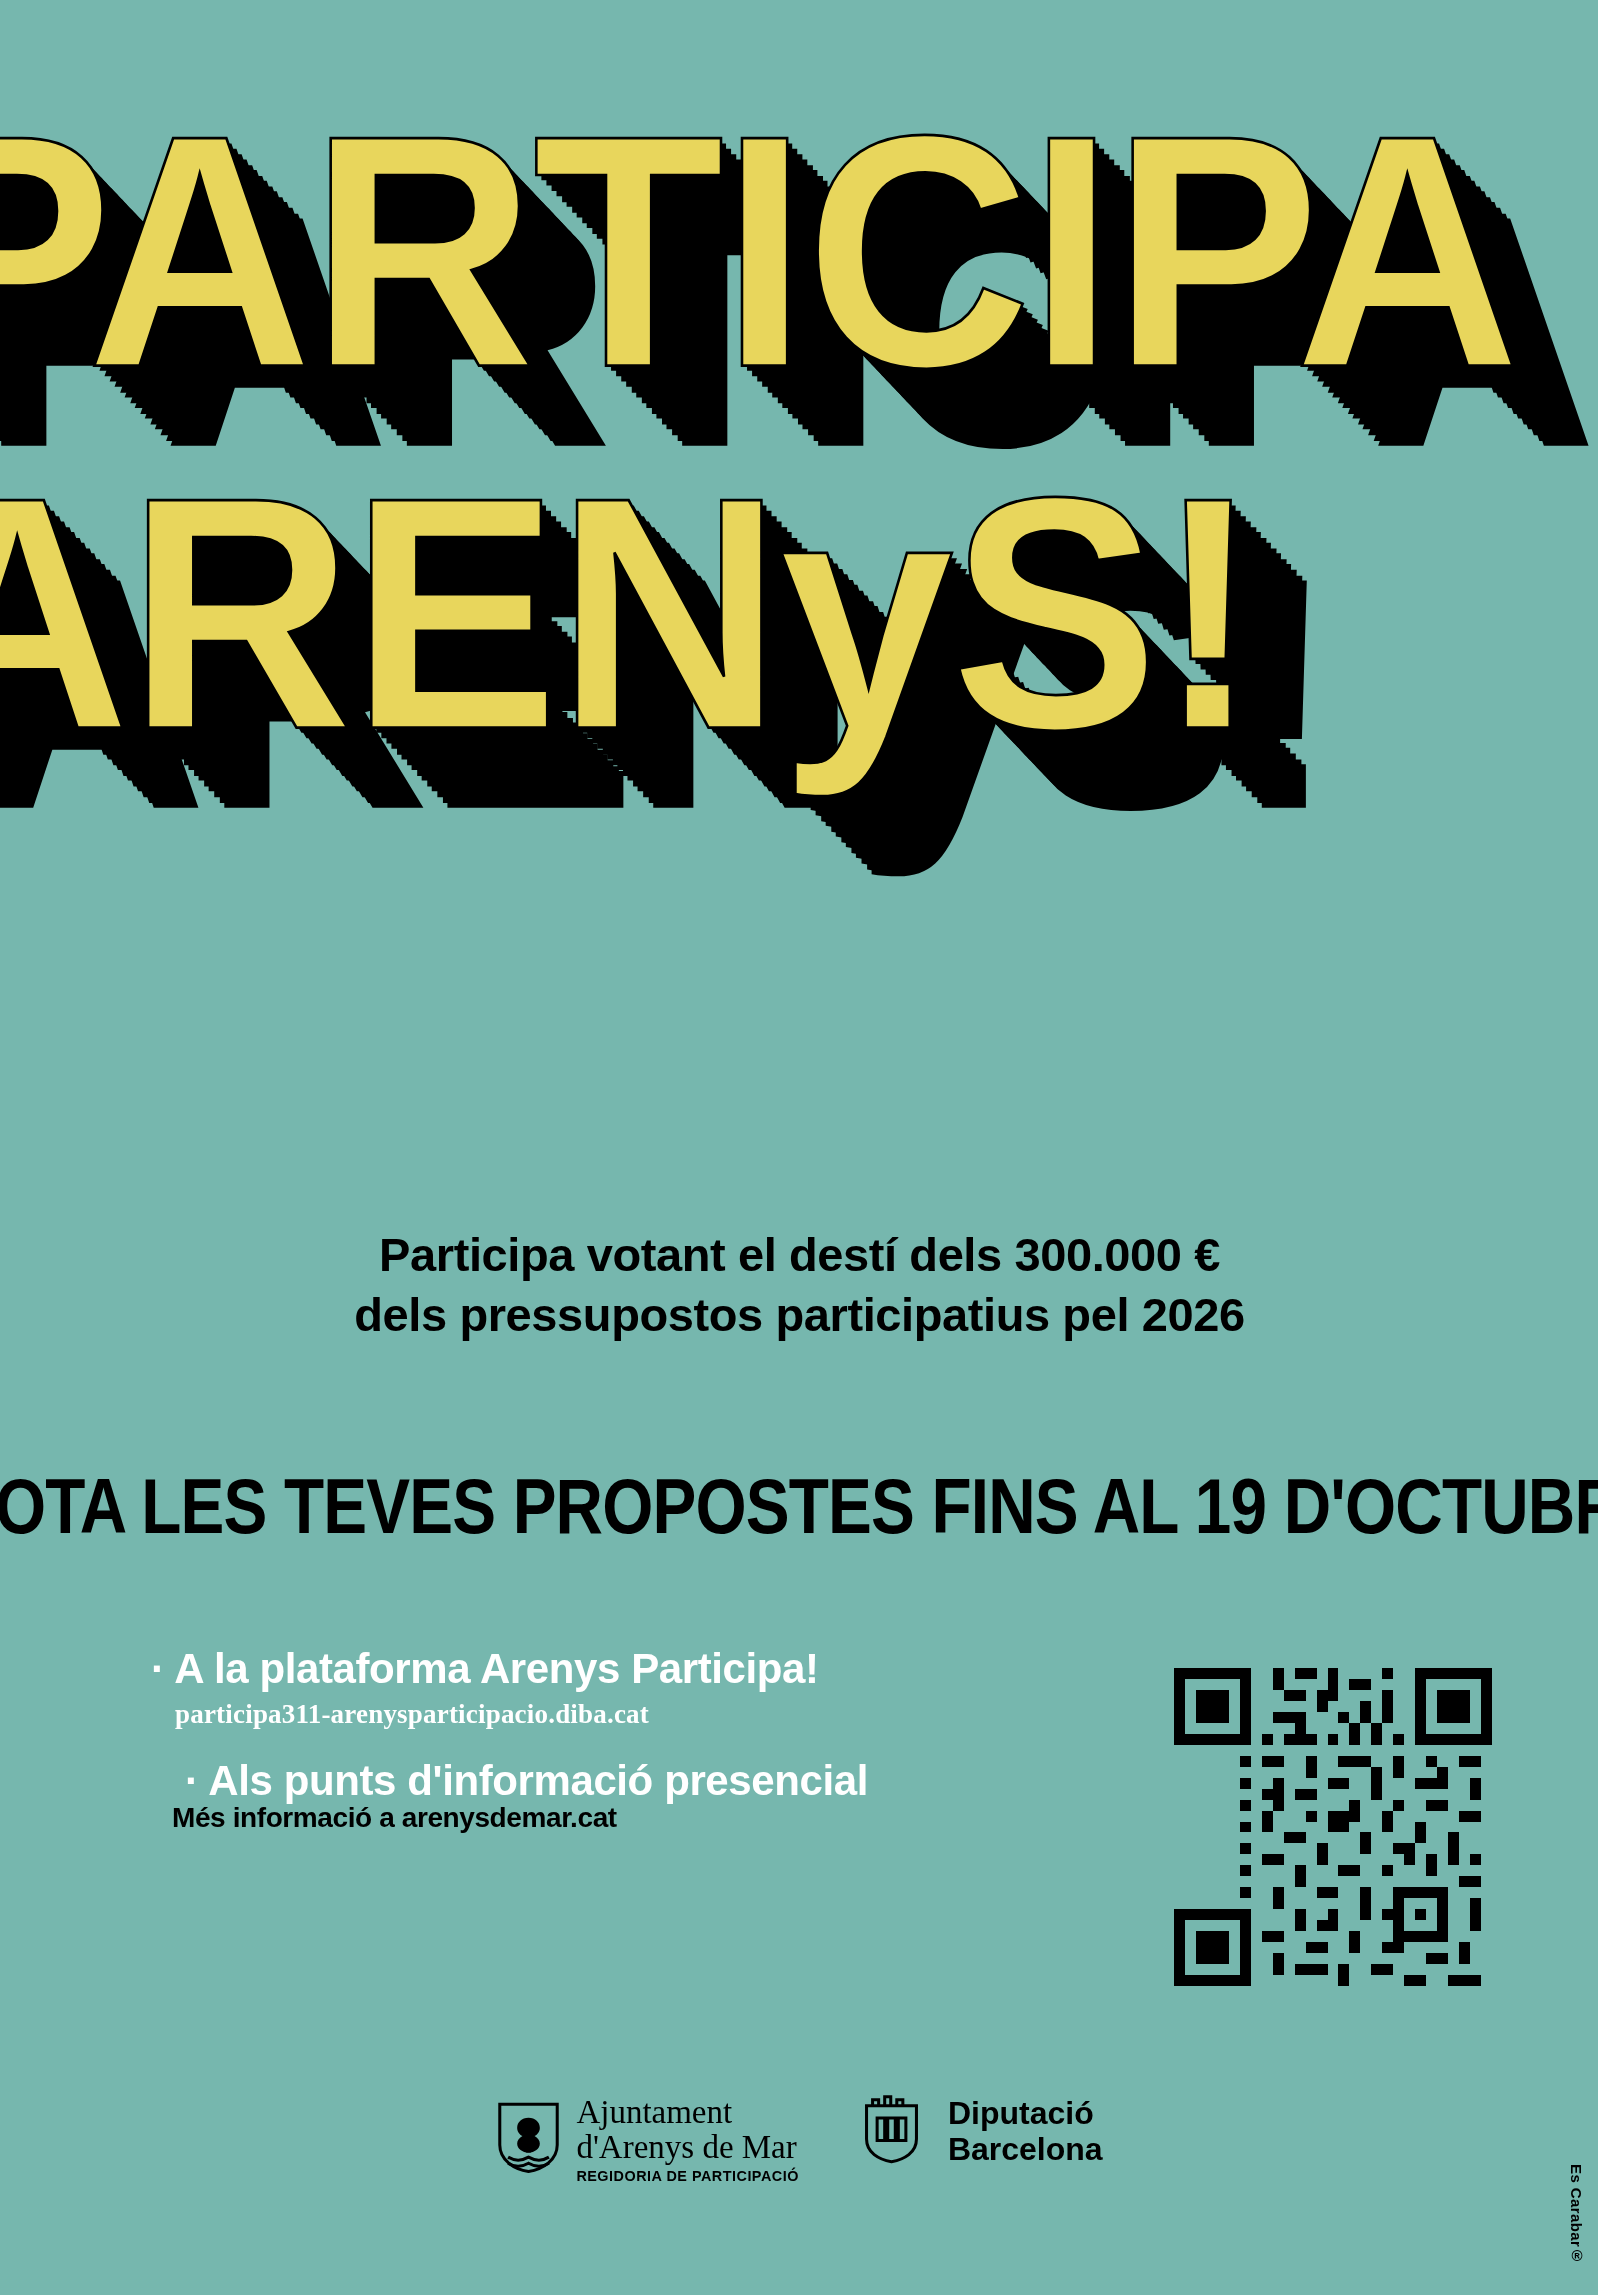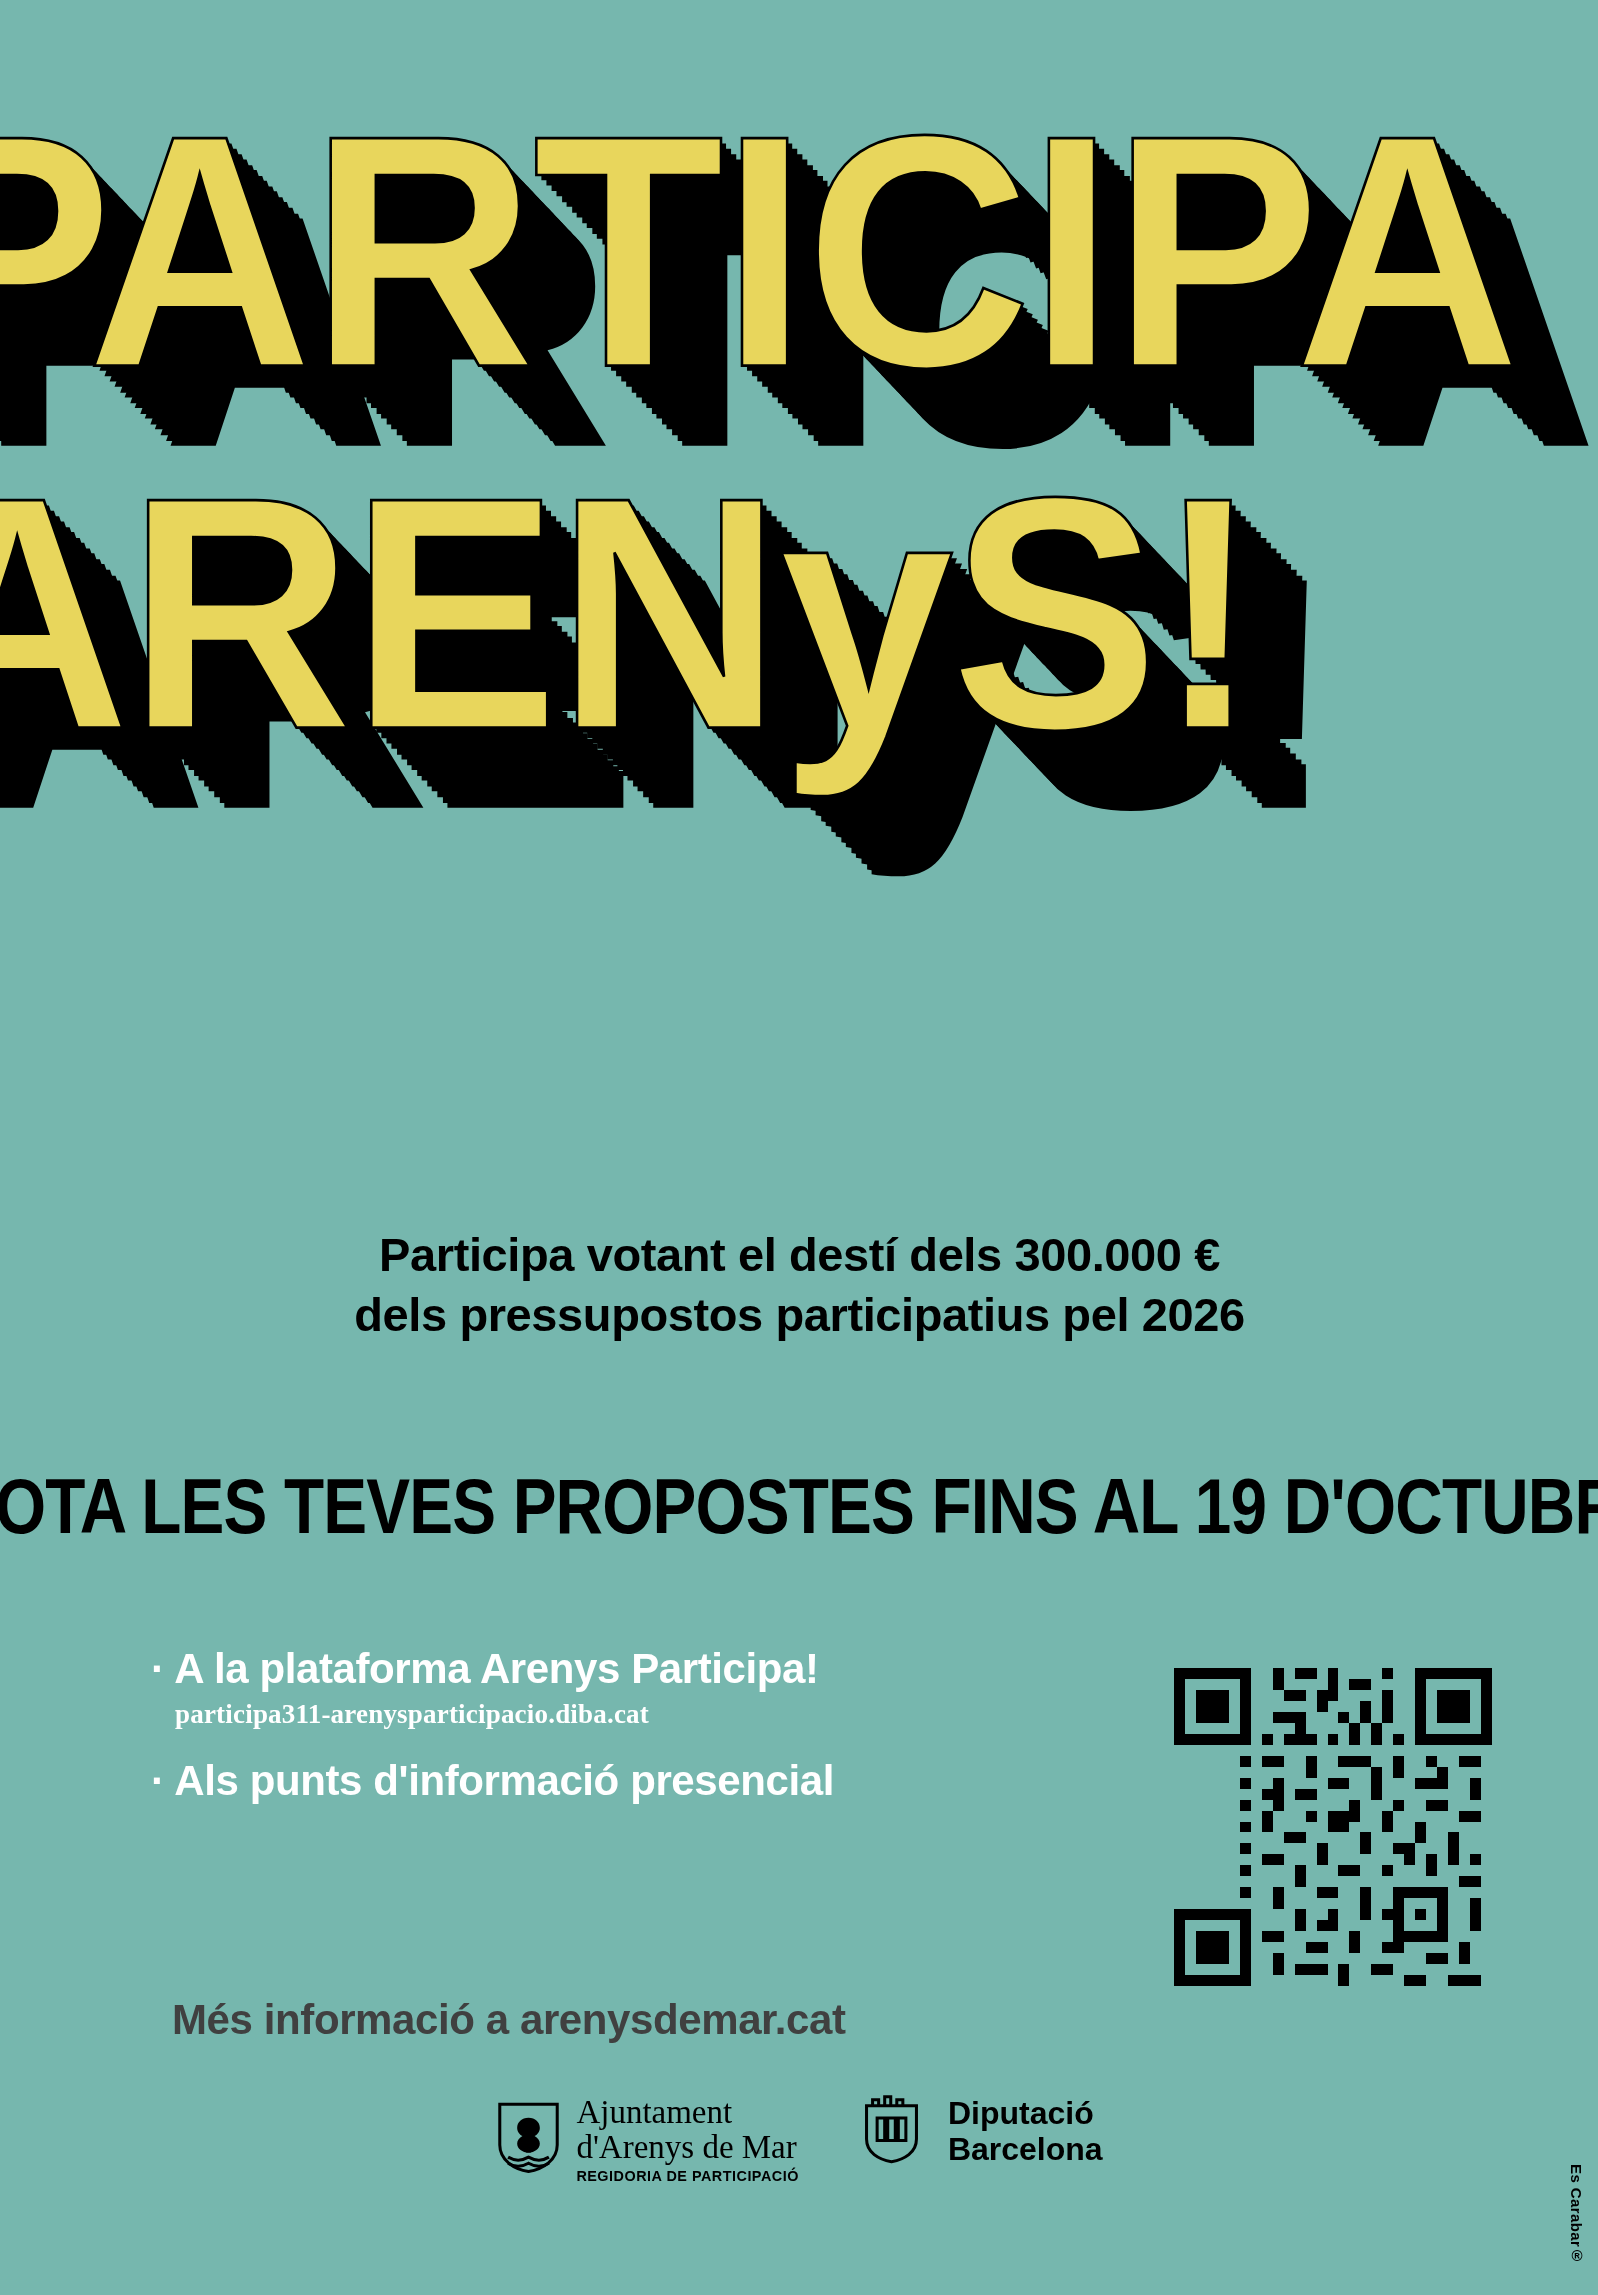--- a/index.html
+++ b/index.html
@@ -113,29 +113,29 @@
     white-space: nowrap;
   }
   .url-line {
     color: #ffffff;
     font-family: "Liberation Serif", serif;
     font-weight: bold;
     font-size: 27px;
     letter-spacing: 0.2px;
     margin: 6px 0 27px 24px;
   }
-  .bullet-2 { margin-bottom: 0; }
+  .bullet-2 { margin-bottom: 0; margin-left: 34px; }
 
   .more-info {
     position: absolute;
     left: 172px;
-    top: 1996px;
-    color: #404040;
-    font-weight: bold;
-    font-size: 42px;
+    top: 1802px;
+    color: #000000;
+    font-weight: bold;
+    font-size: 28px;
     letter-spacing: -0.4px;
     white-space: nowrap;
   }
 
   
   .qr-wrap {
     position: absolute;
     left: 1174px;
     top: 1668px;
     width: 318px;

